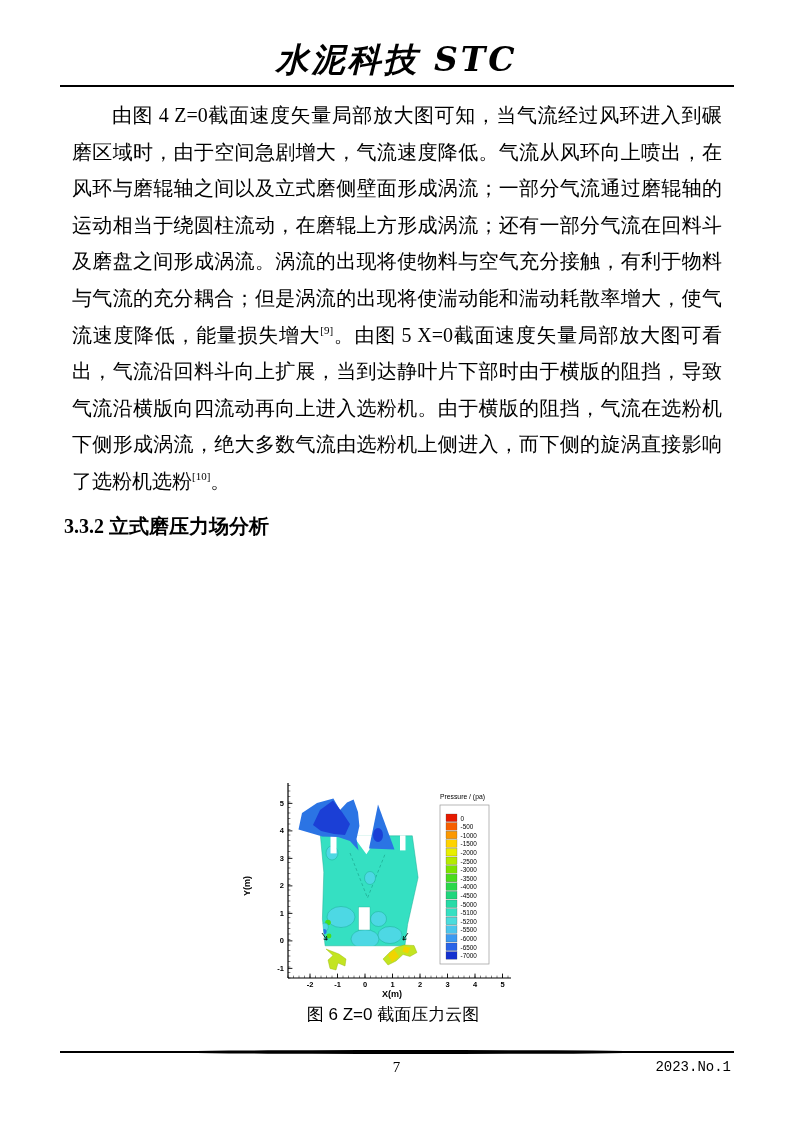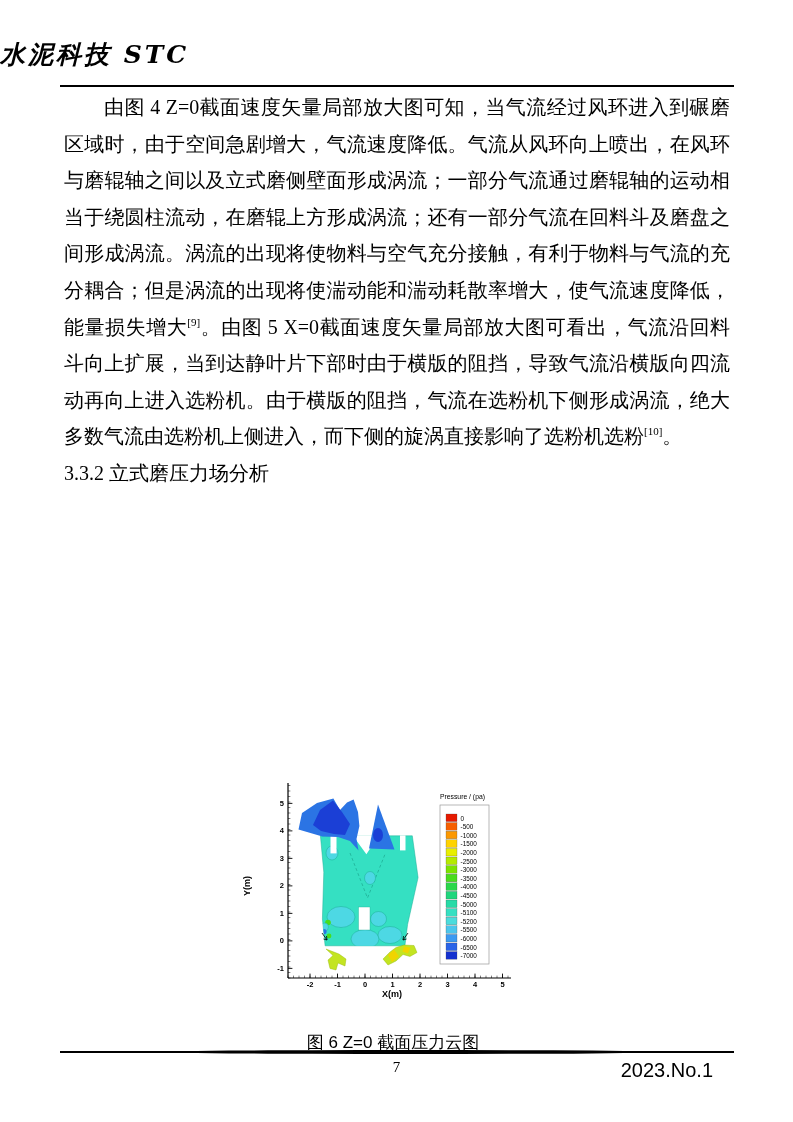--- a/index.html
+++ b/index.html
@@ -4,53 +4,53 @@
 <style>
   html,body { margin:0; padding:0; background:#e8e8e8; }
   .page {
     position:relative; width:793px; height:1122px; margin:0 auto;
     background:#ffffff; color:#000;
     font-family:"Liberation Serif","DejaVu Serif",serif;
     overflow:hidden;
   }
   .journal-header {
     position:absolute; top:38px; left:0; width:100%;
-    text-align:left; font-size:25px; font-weight:bold; font-style:italic;
+    text-align:center; font-size:33px; font-weight:bold; font-style:italic;
     letter-spacing:3px; font-family:"DejaVu Serif",serif;
   }
   .header-rule { position:absolute; top:85px; left:60px; width:674px; height:0; border-top:2px solid #000; }
   .article-body { position:absolute; top:89px; left:64px; width:666px; }
   .article-body p.para {
-    margin:0; font-size:20px; line-height:36.6px;
+    margin:8px; font-size:20px; line-height:36.6px;
     text-align:justify; text-indent:2em;
   }
   .article-body h3.heading {
-    margin:0; font-size:20px; font-weight:normal; line-height:36.6px; text-indent:0;
+    margin:0; font-size:20px; font-weight:bold; line-height:36.6px; text-indent:0;
   }
   .article-body sup { font-size:11px; line-height:0; }
   .figure-wrap { position:absolute; left:238px; top:779px; width:310px; height:226px; }
   svg { font-family:"Liberation Sans","DejaVu Sans",sans-serif; }
   .axis-label { font-size:9px; font-weight:bold; }
   .figure-caption {
-    position:absolute; top:1031px; left:178px; width:430px;
+    position:absolute; top:1003px; left:178px; width:430px;
     text-align:center; font-size:17px;
     font-family:"Liberation Sans","DejaVu Sans",sans-serif;
   }
   .footer-rule { position:absolute; top:1051px; left:60px; width:674px; height:2px; background:#000; }
   .footer-rule::after {
     content:""; position:absolute; left:14%; right:10%; top:-1px; height:4px;
     background:#000; border-radius:50% / 2px;
   }
   .page-number {
     position:absolute; top:1059px; left:0; width:100%; text-align:center;
     font-size:15px; font-family:"Liberation Serif",serif;
   }
   .issue-label {
-    position:absolute; top:1059px; right:80px;
-    font-size:20px; font-family:Liberation Sans, sans-serif;
+    position:absolute; top:1059px; right:62px;
+    font-size:14px; font-family:Liberation Mono, monospace;
   }
 </style>
 </head>
 <body>
 
 <div class="page">
 
   <div class="journal-header">水泥科技 STC</div>
   <div class="header-rule"></div>
 

